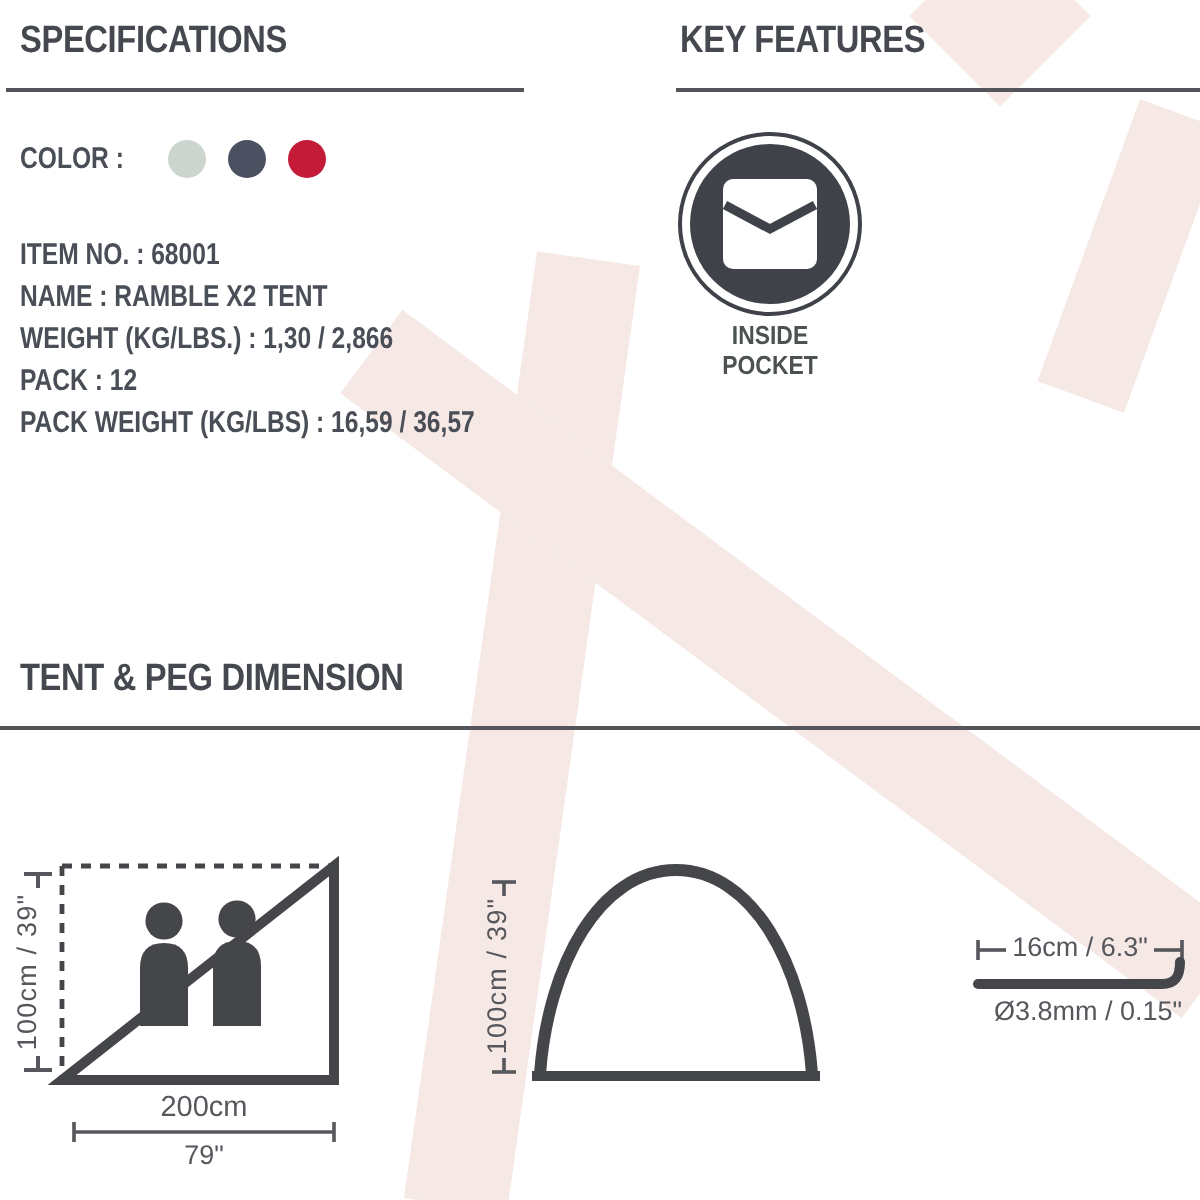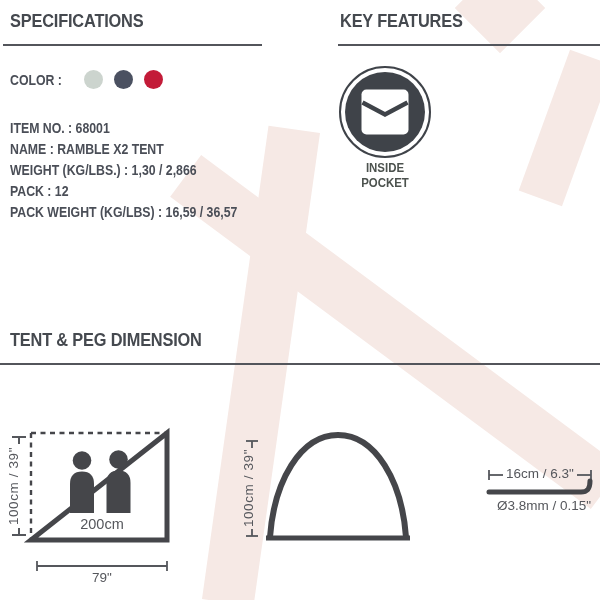--- a/index.html
+++ b/index.html
@@ -166,20 +166,20 @@
         <path d="M489 60 V70"></path>
           <path d="M489 65 H503"></path>
         <path d="M591 60 V70"></path>
           <path d="M577 65 H591"></path>
       </g>
 
       <path d="M489 82 L581 82 C588 82 590 78 590 71" fill="none" stroke="#45464a" stroke-width="5" stroke-linecap="round"></path>
     </svg>
 
     <div class="dim-lbl vert" style="left:-36px; top:478px;">100cm / 39"</div>
-    <div class="dim-lbl" style="left:37px; top:516px; width:130px; font-size:14.5px;">200cm</div>
+    <div class="dim-lbl" style="left:37px; top:546px; width:130px; font-size:14.5px;">200cm</div>
     <div class="dim-lbl" style="left:37px; top:570px; width:130px;">79"</div>
     <div class="dim-lbl vert" style="left:199px; top:480px;">100cm / 39"</div>
     <div class="dim-lbl" style="left:499px; top:466px; width:82px;">16cm / 6.3"</div>
     <div class="dim-lbl" style="left:492px; top:498px; width:104px;">Ø3.8mm / 0.15"</div>
 
   </div>
 </div>
 
 </body></html>

